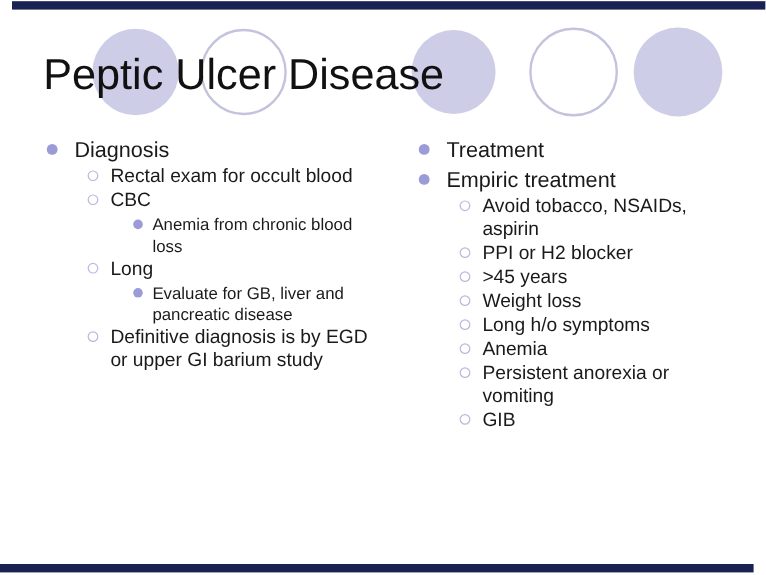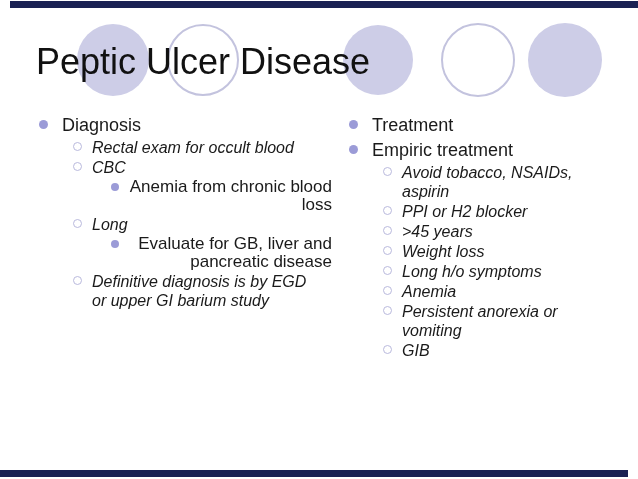--- a/index.html
+++ b/index.html
@@ -23,22 +23,22 @@
     font-size:36px;line-height:44px;color:#111111;
     letter-spacing:0px;white-space:nowrap;
   }
 
   .col{position:absolute;top:113px;z-index:2;}
   .col-0{left:36px;width:296px;}
   .col-1{left:346px;width:302px;}
 
   .item{position:relative;box-sizing:border-box;}
   .item.l1{padding-left:26px;font-size:18px;line-height:24px;margin-bottom:1px;}
-  .item.l2{padding-left:56px;font-size:16px;line-height:19px;margin-bottom:1px;font-style:italic;}
-  .item.l3{padding-left:91px;font-size:17px;line-height:18px;margin-bottom:1px;text-align:right;}
+  .item.l2{padding-left:56px;font-size:16px;line-height:19px;margin-bottom:1px;}
+  .item.l3{padding-left:91px;font-size:14px;line-height:18px;margin-bottom:1px;}
 
   .item .bullet{position:absolute;border-radius:50%;box-sizing:border-box;}
   .item.l1 .bullet{left:3px;top:7px;width:9px;height:9px;background:var(--bullet,#9b9bd7);}
   .item.l2 .bullet{left:37px;top:4px;width:9px;height:9px;background:#ffffff;border:1.5px solid var(--ring,#b9b9dd);}
   .item.l3 .bullet{left:75px;top:5px;width:8px;height:8px;background:var(--bullet,#9b9bd7);}
 
   .line{white-space:nowrap;}
 </style>
 </head>
 <body>

